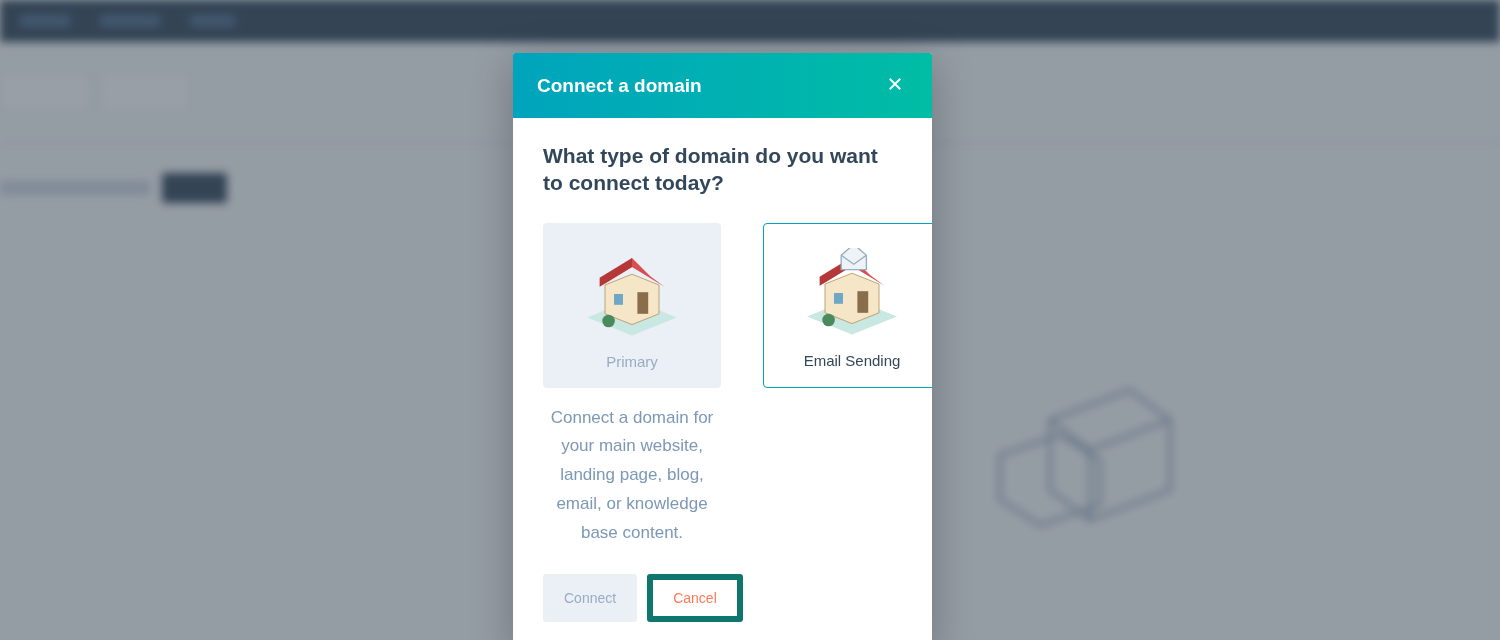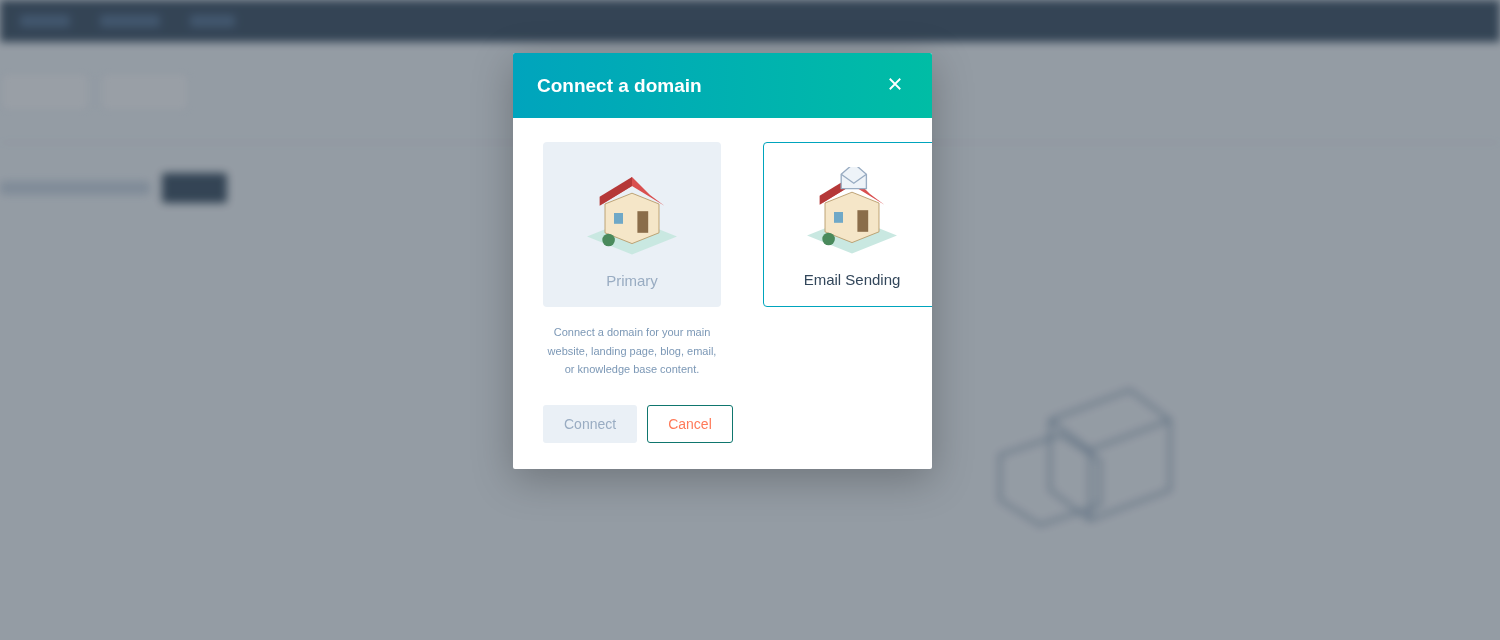--- a/index.html
+++ b/index.html
@@ -67,33 +67,33 @@
     cursor: default;
   }
   .option-card.selectable {
     background: #fff;
     border: 1.5px solid #00a4bd;
     margin-left: 19px;
   }
   .option-illus { width: 110px; height: 90px; margin-bottom: 14px; display:flex; align-items:center; justify-content:center; }
   .option-label { font-size: 15px; color: #33475b; }
   .option-card.disabled .option-label { color: #99acc2; }
-  .option-desc { font-size: 11px; color: #7c98b6; text-align: center; line-height: 1.7; margin-top: 16px; padding: 0 2px; }
+  .option-desc { font-size: 17px; color: #7c98b6; text-align: center; line-height: 1.7; margin-top: 16px; padding: 0 2px; }
 
   .modal-footer { display: flex; gap: 10px; margin-top: 26px; }
   .btn {
     font-size: 14px;
     padding: 10px 20px;
     border-radius: 3px;
     cursor: pointer;
     border: 1px solid transparent;
     font-weight: 400;
   }
   .btn-connect { background: #eaf0f6; color: #99acc2; cursor: default; }
-  .btn-cancel  { background: #fff; color: #ff7a59; border: 1px solid #0f766e; }
+  .btn-cancel  { background: #fff; color: #ff7a59; border: 6px solid #0f766e; }
 </style>
 </head>
 <body>
 
 <div class="bg-page">
   <div class="bg-topbar">
     <div class="bg-topbar-item"></div>
     <div class="bg-topbar-item" style="width:60px"></div>
     <div class="bg-topbar-item" style="width:45px"></div>
   </div>
@@ -128,20 +128,21 @@
     <button class="close-btn">
       <span>
         <svg viewBox="0 0 24 24" fill="none">
             <path d="M5 5 L19 19 M19 5 L5 19"></path>
           </svg>
       </span>
     </button>
   </div>
 
   <div class="modal-body">
+    <div class="question">What type of domain do you want to connect today?</div>
 
     <div class="options">
 
       <div class="option-col">
         <div class="option-card disabled">
           <div class="option-illus">
             <svg viewBox="0 0 120 100" width="110" height="90">
               <polygon points="10,76 60,96 110,76 60,56" fill="#c9e8e1"></polygon>
               <polygon points="30,40 60,28 90,40 90,72 60,84 30,72" fill="#f5e6c8" stroke="#b89b6a" stroke-width="1"></polygon>
               <polygon points="24,42 60,20 96,42 80,30 60,10 40,30" fill="#d94f4f"></polygon>

